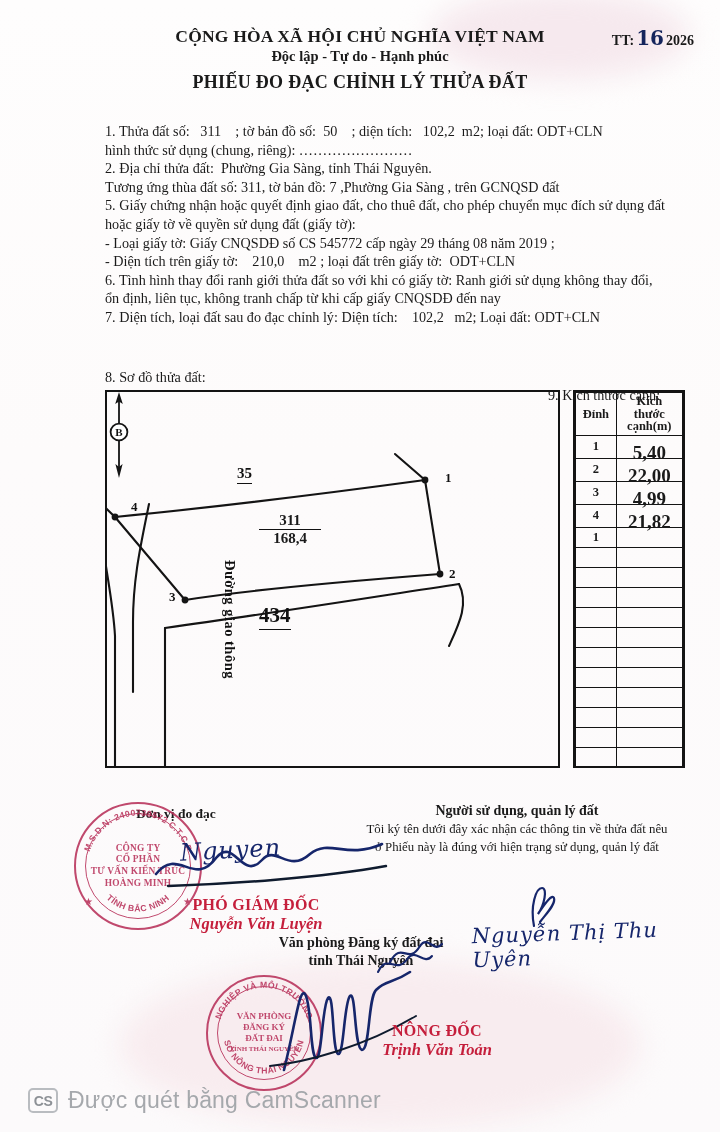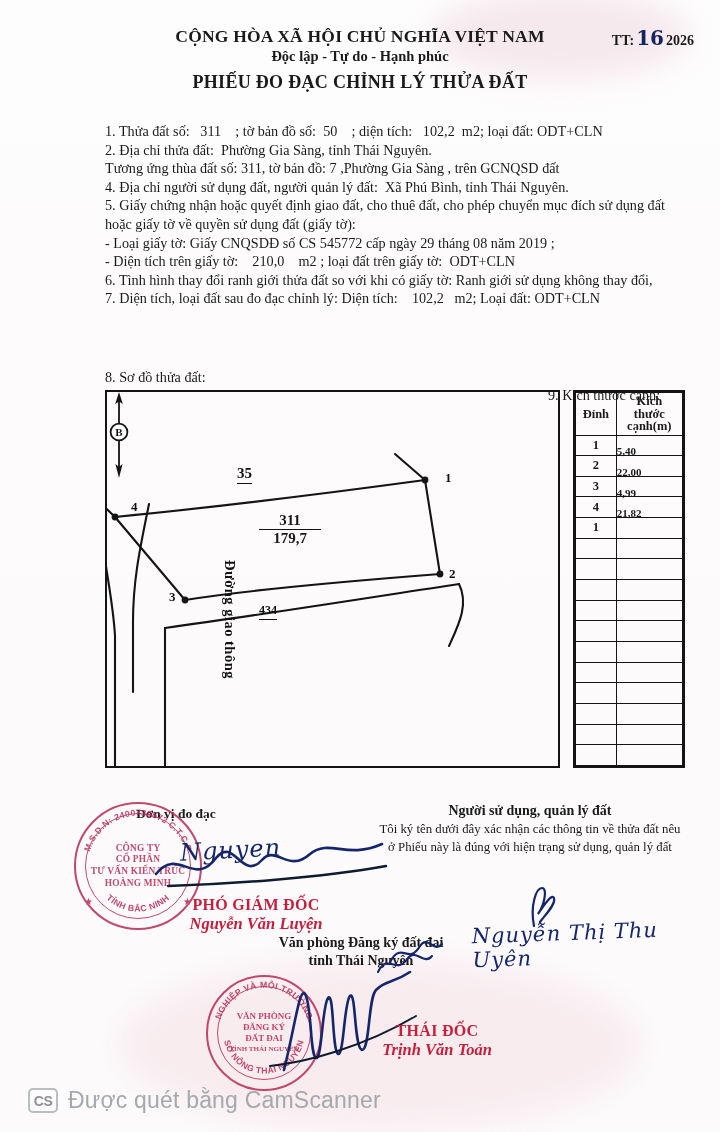--- a/index.html
+++ b/index.html
@@ -88,30 +88,30 @@
     border:2px solid #141414;
     border-collapse:collapse;
     font-size:12.5px;
   }
   #dimtable table { width:100%; height:100%; border-collapse:collapse; }
   #dimtable th, #dimtable td {
     border:1px solid #141414; padding:0; text-align:center; font-weight:bold;
   }
   #dimtable th { font-size:12.5px; line-height:12.5px; padding:2px 0; }
   #dimtable .colA { width:38%; }
-  #dimtable .val { text-align:left; font-size:11px; }
+  #dimtable .val { text-align:center; font-size:19px; }
   .rowh { height:20px; }
 
   
   .sig-left-cap {
     position:absolute; left:136px; top:806px;
     font-size:13.5px; font-weight:bold;
   }
   .sig-right {
-    position:absolute; left:365px; top:803px; width:330px; text-align:center;
+    position:absolute; left:352px; top:803px; width:330px; text-align:center;
   }
   .sig-right .t1 { font-size:14px; font-weight:bold; }
   .sig-right .t2 { font-size:12.8px; line-height:16px; margin-top:2px; }
 
   .redname { color:#c51f3c; font-weight:bold; text-align:center; position:absolute; }
   .redname .r1 { font-size:16px; letter-spacing:.3px; }
   .redname .r2 { font-size:16.5px; font-style:italic; }
 
   .vpdk {
     position:absolute; left:246px; top:934px; width:230px;
@@ -178,28 +178,29 @@
   </div>
   <div class="doc-title ctr">PHIẾU ĐO ĐẠC CHỈNH LÝ THỬA ĐẤT</div>
 
   <div class="tt-code">
     <span>TT:</span><span class="hw-ink" style="font-size:20px;padding:0 2px;">16</span><span>2026</span>
   </div>
 
 
   <div class="body-text">
     <div>1. Thửa đất số:   311    ; tờ bản đồ số:  50    ; diện tích:   102,2  m2; loại đất: ODT+CLN</div>
+    <div>hình thức sử dụng (chung, riêng): ……………………</div>
     <div>2. Địa chỉ thửa đất:  Phường Gia Sàng, tỉnh Thái Nguyên.</div>
     <div>Tương ứng thùa đất số: 311, tờ bản đồ: 7 ,Phường Gia Sàng , trên GCNQSD đất</div>
-    <div>4. Địa chỉ người sử dụng đất, người quản lý đất:  Xã Phú Bình, tỉnh Thái Nguyên.</div>
     <div>5. Giấy chứng nhận hoặc quyết định giao đất, cho thuê đất, cho phép chuyển mục đích sử dụng đất</div>
     <div>hoặc giấy tờ về quyền sử dụng đất (giấy tờ):</div>
     <div>- Loại giấy tờ: Giấy CNQSDĐ số CS 545772 cấp ngày 29 tháng 08 năm 2019 ;</div>
     <div>- Diện tích trên giấy tờ:    210,0    m2 ; loại đất trên giấy tờ:  ODT+CLN</div>
     <div>6. Tình hình thay đổi ranh giới thửa đất so với khi có giấy tờ: Ranh giới sử dụng không thay đổi,</div>
+    <div>ổn định, liên tục, không tranh chấp từ khi cấp giấy CNQSDĐ đến nay</div>
     <div>7. Diện tích, loại đất sau đo đạc chỉnh lý: Diện tích:    102,2   m2; Loại đất: ODT+CLN</div>
   </div>
 
   <div class="cap8">8. Sơ đồ thửa đất:</div>
   <div class="cap9">9. Kích thước cạnh:</div>
 
   <div id="diagram">
     <svg width="451" height="374" viewBox="0 0 451 374">
       <g fill="none" stroke="#141414" stroke-width="2.1" stroke-linecap="round" stroke-linejoin="round">
 
@@ -226,25 +227,25 @@
       <circle cx="78" cy="208" r="3.4" fill="#141414"></circle>
       <circle cx="8" cy="125" r="3.4" fill="#141414"></circle>
     </svg>
 
     <span class="vnum" style="left:338px;top:78px;">1</span>
     <span class="vnum" style="left:342px;top:174px;">2</span>
     <span class="vnum" style="left:62px;top:197px;">3</span>
     <span class="vnum" style="left:24px;top:107px;">4</span>
 
     <span class="dlabel u" style="left:130px;top:73px;font-size:15px;">35</span>
-    <span class="dlabel u" style="left:152px;top:211px;font-size:12px;">434</span>
+    <span class="dlabel u" style="left:152px;top:211px;font-size:21px;">434</span>
 
     <span class="frac" style="left:152px;top:121px;width:62px;">
       <span class="top">311</span>
-      <span class="bot">179,7</span>
+      <span class="bot">168,4</span>
     </span>
 
     <span class="roadlabel" style="left:114px;top:168px;">Đường giao thông</span>
 
     <svg id="north" viewBox="0 0 24 86">
       <line x1="12" y1="8" x2="12" y2="78" stroke="#141414" stroke-width="1.8"></line>
       <polygon points="12,0 8.2,12 12,9.4 15.8,12" fill="#141414"></polygon>
       <polygon points="12,86 8.4,72 12,75 15.6,72" fill="#141414"></polygon>
       <circle cx="12" cy="40" r="8.4" fill="#ffffff" stroke="#141414" stroke-width="1.8"></circle>
       <text x="12" y="44.4" text-anchor="middle" font-size="11" font-weight="bold" font-family="Liberation Serif, serif" fill="#141414">B</text>
@@ -415,21 +416,21 @@
     </div>
   </div>
 
   <svg class="ink" style="left:266px;top:962px;" width="160" height="112" viewBox="0 0 160 112">
     <path d="M 18 108 C 30 60, 34 20, 40 34 C 46 50, 44 92, 50 96 C 56 98, 56 44, 62 36 C 68 28, 66 88, 72 92
              C 78 94, 78 40, 84 34 C 90 28, 88 86, 96 88 C 104 88, 102 36, 110 28 C 120 18, 126 22, 144 10" fill="none" stroke="#16266b" stroke-width="2.6" stroke-linecap="round" stroke-linejoin="round"></path>
     <path d="M 4 104 C 40 100, 96 86, 150 54" fill="none" stroke="#0f1b2e" stroke-width="2" stroke-linecap="round"></path>
   </svg>
 
   <div class="redname" style="left:322px;top:1022px;width:230px;">
-    <div class="r1">THÁI ĐỐC</div>
+    <div class="r1">NÔNG ĐỐC</div>
     <div class="r2">Trịnh Văn Toản</div>
   </div>
 
   <div id="cs">
     <div class="csbox">CS</div>
     <div class="cstext">Được quét bằng CamScanner</div>
   </div>
 
 </div>
 

